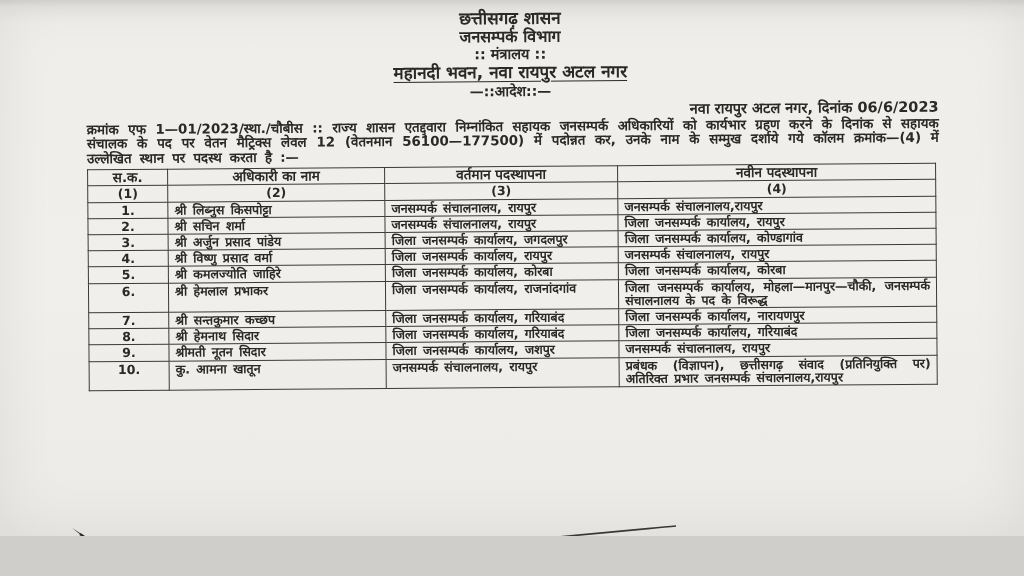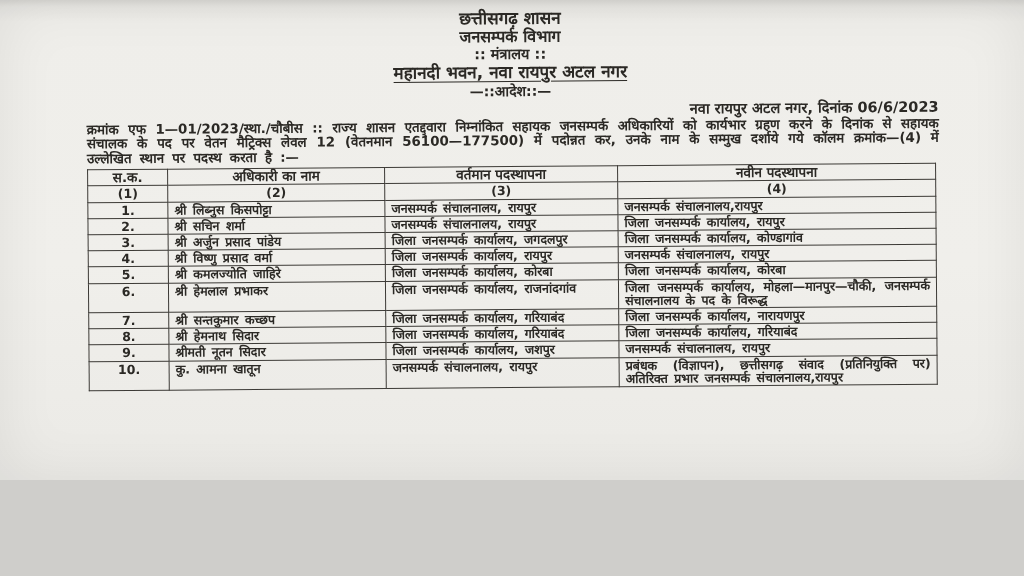--- a/index.html
+++ b/index.html
@@ -1,17 +1,17 @@
 <!DOCTYPE html>
 <html><head>
 <meta charset="utf-8">
 <style>
   html,body{margin:0;padding:0;background:#cfcecb;}
   .page{
-    position:relative;width:1024px;height:480px;overflow:hidden;
+    position:relative;width:1024px;height:536px;overflow:hidden;
     background:linear-gradient(180deg,#d7d6d2 0,#e7e6e2 7px,#efeeea 22px,#f0efeb 55%,#ebeae6 100%);
     box-shadow:inset 0 0 60px rgba(0,0,0,0.07);
     font-family:"DejaVu Sans",sans-serif;color:#2b2925;
   }
   .tilt{position:absolute;left:0;top:0;width:1024px;transform:rotate(-0.45deg);transform-origin:512px 288px;}
   .doc-header{text-align:center;padding-top:9px;font-weight:bold;}
   .h-line1{font-size:17px;line-height:19px;}
   .h-line2{font-size:16px;line-height:18px;}
   .h-line3{font-size:14.5px;line-height:16px;}
   .h-line4{font-size:17px;line-height:20px;text-decoration:underline;text-underline-offset:3px;}

